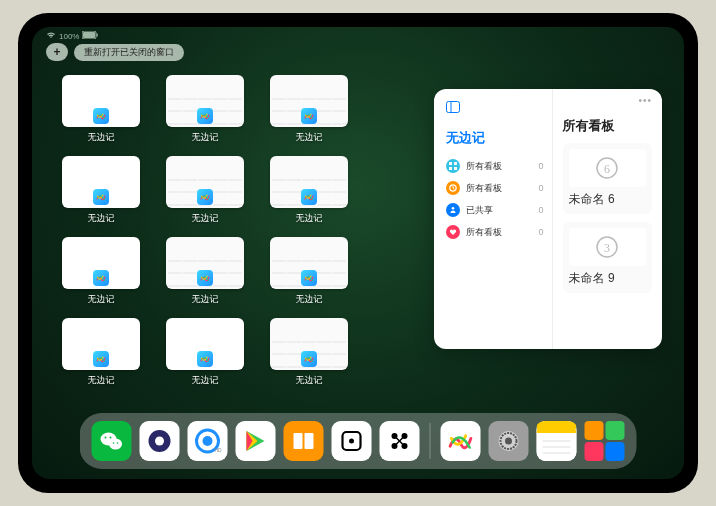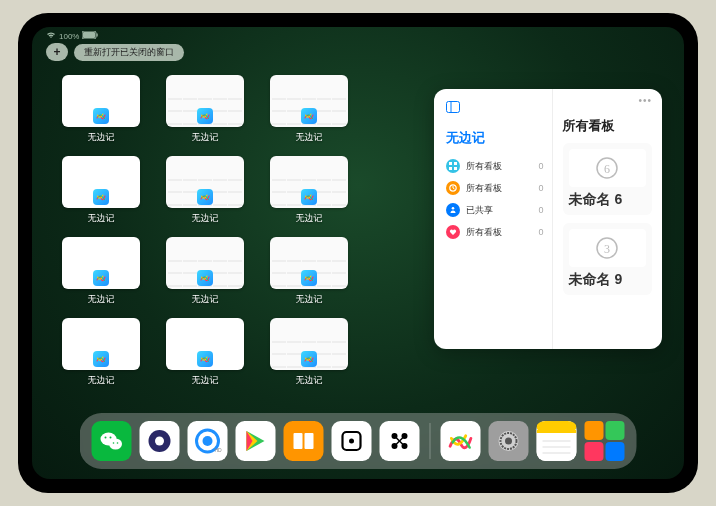--- a/index.html
+++ b/index.html
@@ -95,21 +95,21 @@
   .more-icon { position: absolute; top: 6px; right: 10px; font-size: 10px; color: #aaa; letter-spacing: 1px; }
   .board-card {
     background: #fafafa; border-radius: 6px; padding: 6px;
     margin-bottom: 8px;
   }
   .board-preview {
     width: 100%; height: 38px; background: #fff;
     border-radius: 4px; display: flex; align-items: center; justify-content: center;
     margin-bottom: 4px;
   }
-  .board-name { font-size: 14px; color: #333; font-weight: 700; }
+  .board-name { font-size: 12px; color: #333; font-weight: 400; }
 
   .dock {
     position: absolute; bottom: 10px; left: 50%; transform: translateX(-50%);
     background: rgba(200,200,200,.35);
     border-radius: 22px; padding: 8px 12px;
     display: flex; gap: 8px; align-items: center;
     backdrop-filter: blur(2px);
   }
   .dock-sep { width: 1px; height: 36px; background: rgba(255,255,255,.3); margin: 0 2px; }
   .dock-icon {

